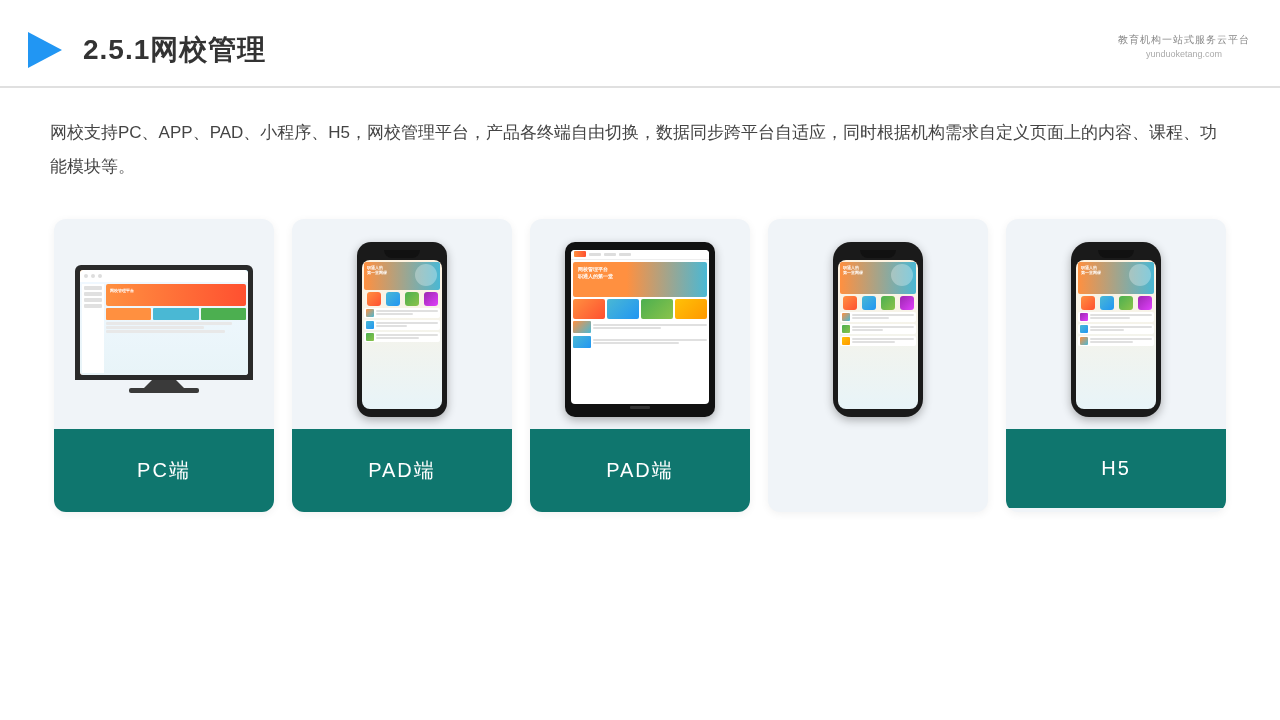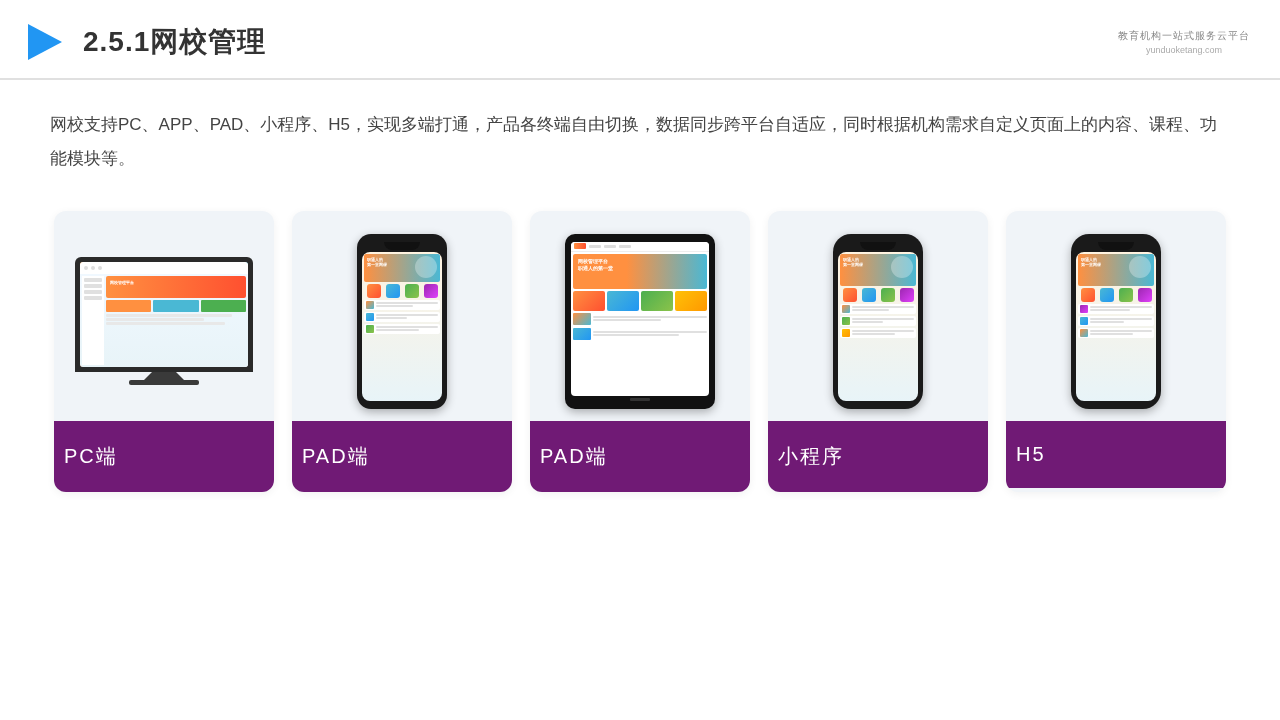--- a/index.html
+++ b/index.html
@@ -16,20 +16,21 @@
       display: flex;
       align-items: center;
       justify-content: space-between;
       padding: 18px 30px 12px 20px;
       border-bottom: 2px solid #e0e0e0;
     }
     .header-left {
       display: flex;
       align-items: center;
       gap: 15px;
+      margin-top: 8px;
     }
     .play-icon {
       width: 48px;
       height: 48px;
     }
     .page-title {
       font-size: 28px;
       font-weight: bold;
       color: #333;
       letter-spacing: 1px;
@@ -97,25 +98,26 @@
       width: 100%;
       height: 210px;
       display: flex;
       align-items: center;
       justify-content: center;
       padding: 15px 10px 5px;
       position: relative;
     }
     .card-label {
       width: 100%;
-      background: #701a75;
+      background: #0f766e;
       color: #fff;
       font-size: 20px;
       font-weight: 500;
-      padding: 22px 10px;
+      text-align: center;
+      padding: 28px 10px;
       letter-spacing: 2px;
     }
 
     
     .pc-mockup {
       display: flex;
       flex-direction: column;
       align-items: center;
       width: 185px;
     }
@@ -461,21 +463,21 @@
     </svg>
     <h1 class="page-title">2.5.1网校管理</h1>
   </div>
   <div class="logo-area">
     <span class="logo-sub">教育机构一站式服务云平台</span>
     <span class="logo-url">yunduoketang.com</span>
   </div>
 </div>
 
 <div class="main-content">
-  <p class="description">网校支持PC、APP、PAD、小程序、H5，实现多端打通，产品各终端自由切换，数据同步跨平台自适应，同时根据机构需求自定义页面上的内容、课程、功能模块等。</p>
+  <p class="description">网校支持PC、APP、PAD、小程序、H5，网校管理平台，产品各终端自由切换，数据同步跨平台自适应，同时根据机构需求自定义页面上的内容、课程、功能模块等。</p>
 
   <div class="cards-grid">
 
     <div class="card">
       <div class="card-image-area">
         <div class="pc-mockup">
           <div class="pc-screen-outer">
             <div class="pc-screen-inner">
               <div class="pc-screen-content">
                 <div class="pc-nav-bar">
@@ -644,21 +646,20 @@
                   <div class="phone-list-lines">
                     <div class="phone-list-line"></div>
                     <div class="phone-list-line" style="width:70%;"></div>
                   </div>
                 </div>
               </div>
             </div>
           </div>
         </div>
       </div>
-      <div class="card-label">小程序</div>
     </div>
 
     <div class="card">
       <div class="card-image-area">
         <div class="phone-mockup" style="border-radius:18px;">
           <div class="phone-notch-wide"></div>
           <div class="phone-screen">
             <div class="phone-content-area">
               <div class="phone-banner" style="height:32px;">
                 <div class="phone-banner-text">职通人的<br>第一堂网课</div>

